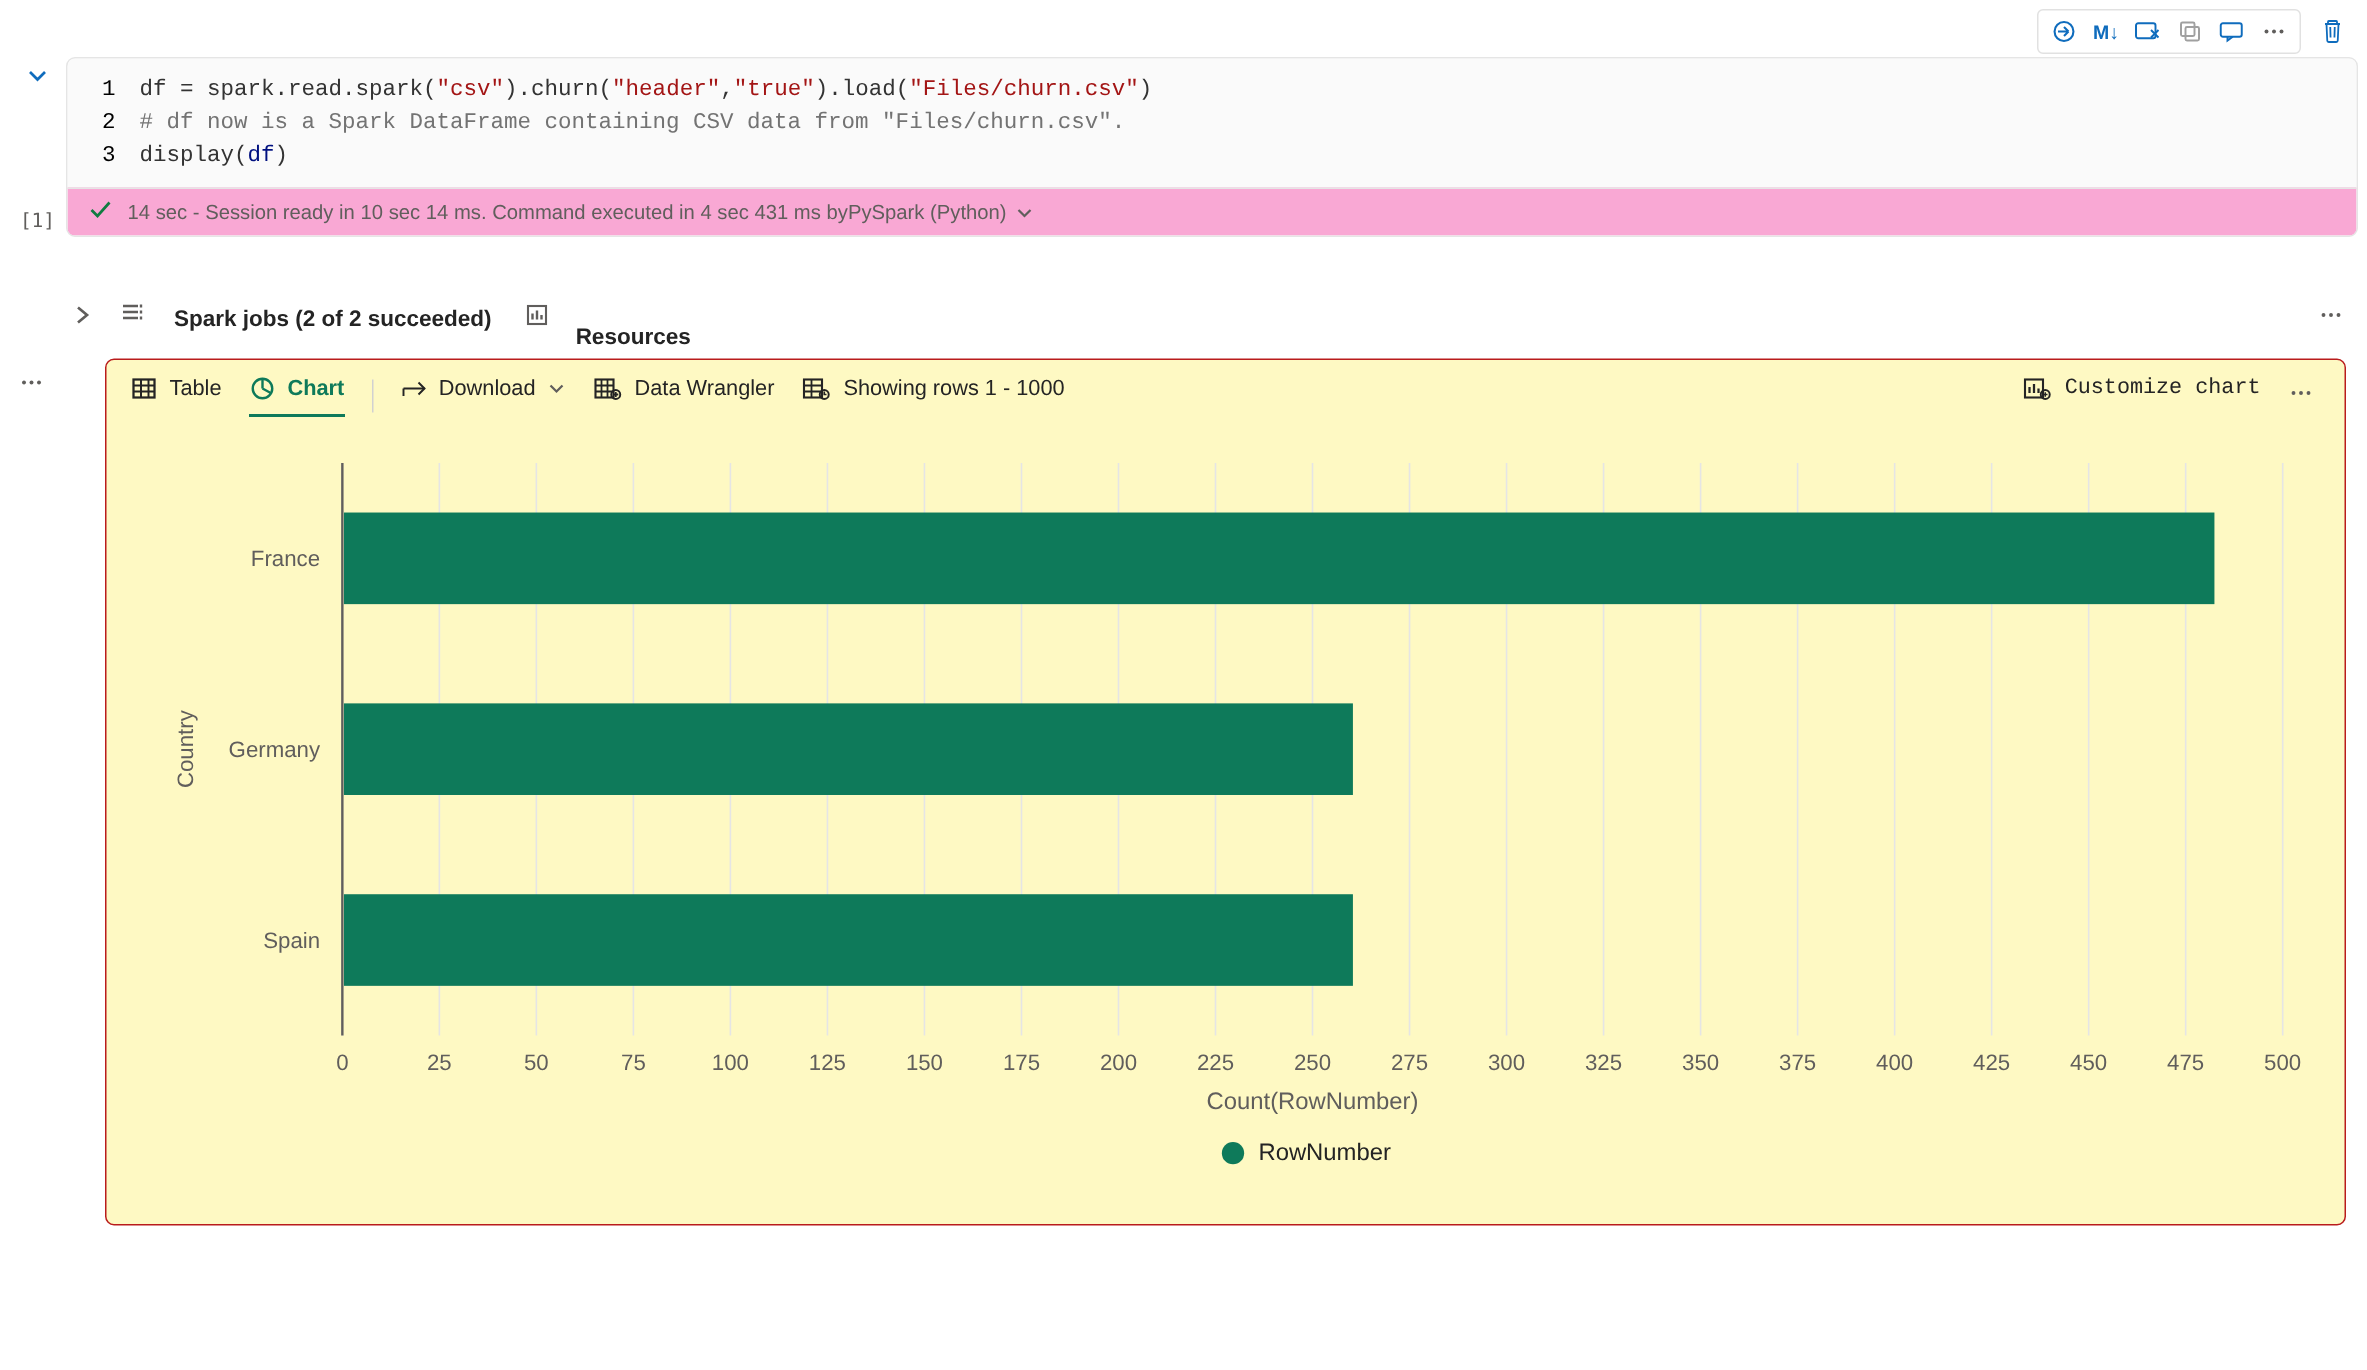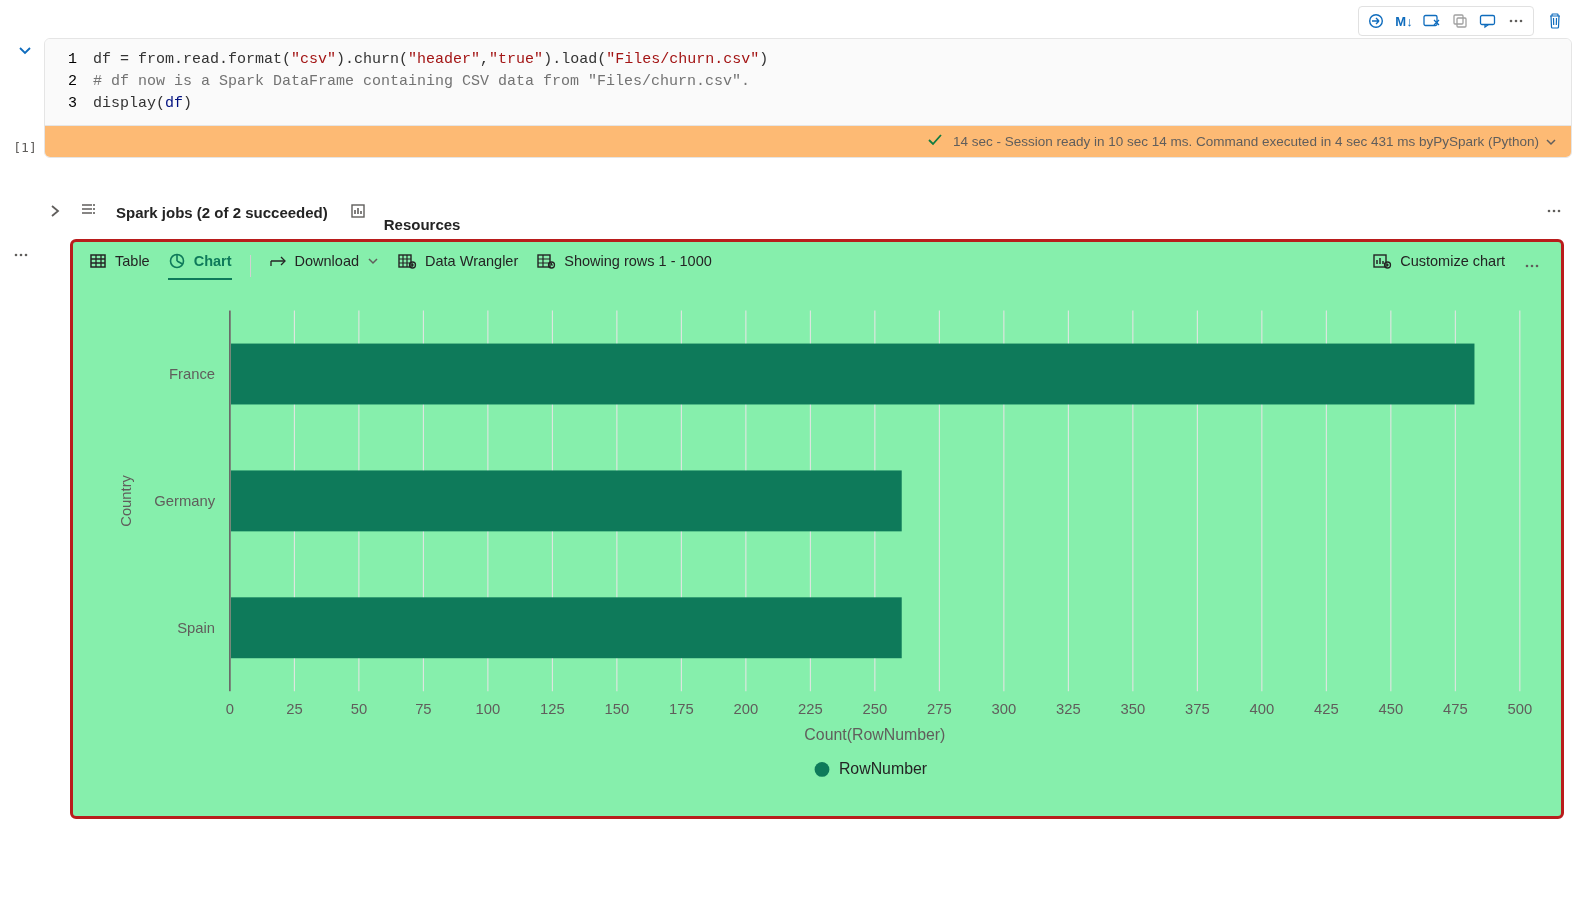--- a/index.html
+++ b/index.html
@@ -85,26 +85,26 @@
     user-select: none;
   }
   .code-body { color:#333; }
   .tok-str { color:#a31515; }
   .tok-com { color:#737373; }
   .tok-id  { color:#001080; }
 
   .status-row {
     display:flex;
     align-items:center;
-    justify-content: flex-end;
+    justify-content: flex-start;
     border-top:1px solid #e5e5e5;
     padding: 6px 14px;
     font-size: 13.5px;
     color:#605e5c;
-    background:#fdba74;
+    background:#f9a8d4;
   }
   .status-left { display:flex; align-items:center; gap:10px; }
   .check-icon { color:#107c41; }
   .status-right { display:flex; align-items:center; gap:6px; cursor:pointer; }
 
   .gutter-exec {
     width:38px;
     text-align:center;
     color:#605e5c;
     font-size:13px;
@@ -132,37 +132,37 @@
     padding-top: 8px;
   }
   .output-wrap {
     display:flex;
     align-items:flex-start;
     padding: 0 8px 8px 0;
   }
 
   .output-panel {
     flex:1;
-    border:3px solid #b91c1c;
+    border:1px solid #b91c1c;
     border-radius: 6px;
-    background:#86efac;
+    background:#fef9c3;
   }
   .output-toolbar {
     display:flex;
     align-items:center;
     gap: 18px;
     padding: 10px 16px;
     border-bottom: none;
     font-size:14.5px;
     color:#242424;
   }
   .otab { display:flex; align-items:center; gap:8px; color:#242424; cursor:pointer; padding-bottom:8px; border-bottom: 2px solid transparent; }
   .otab.selected { color:#0e7a5a; border-bottom: 2px solid #0e7a5a; font-weight:700; }
   .divider { width:1px; height:22px; background:#d1d1d1; }
-  .right-tools { margin-left:auto; display:flex; align-items:center; gap:14px; }
+  .right-tools { margin-left:auto; display:flex; gap:14px;font-family:Liberation Mono, monospace; }
 
   
   .chart-area {
     padding: 10px 20px 30px 30px;
   }
   .chart-svg { width:100%; height:auto; display:block; }
   .axis-text { font-size:14px; fill:#605e5c; }
   .ylabel-text { font-size:14px; fill:#605e5c; }
   .xlabel-text { font-size:15px; fill:#605e5c; }
   .bar { fill:#0e7a5a; }
@@ -227,21 +227,21 @@
             <path d="M3 6 L8 11 L13 6" fill="none" stroke="#0f6cbd" stroke-width="1.8"></path>
           </svg>
       </div>
     </div>
     <div style="flex:1; display:flex; flex-direction:column;">
       <div class="code-cell">
         <div class="code-area">
           <div class="line-nums"><span>1</span>
 <span>2</span>
 <span>3</span></div>
-          <div class="code-body"><span>df = from.read.format(</span><span class="tok-str">"csv"</span><span>).churn(</span><span class="tok-str">"header"</span><span>,</span><span class="tok-str">"true"</span><span>).load(</span><span class="tok-str">"Files/churn.csv"</span><span>)</span>
+          <div class="code-body"><span>df = spark.read.spark(</span><span class="tok-str">"csv"</span><span>).churn(</span><span class="tok-str">"header"</span><span>,</span><span class="tok-str">"true"</span><span>).load(</span><span class="tok-str">"Files/churn.csv"</span><span>)</span>
 <span class="tok-com"># df now is a Spark DataFrame containing CSV data from "Files/churn.csv".</span>
 <span>display(</span><span class="tok-id">df</span><span>)</span></div>
         </div>
         <div class="status-row">
           <div class="status-left">
             <span class="check-icon">
               <svg width="16" height="16" viewBox="0 0 16 16">
                   <path d="M2 8 L6 12 L14 3" fill="none" stroke="currentColor" stroke-width="1.8"></path>
                 </svg>
             </span>

